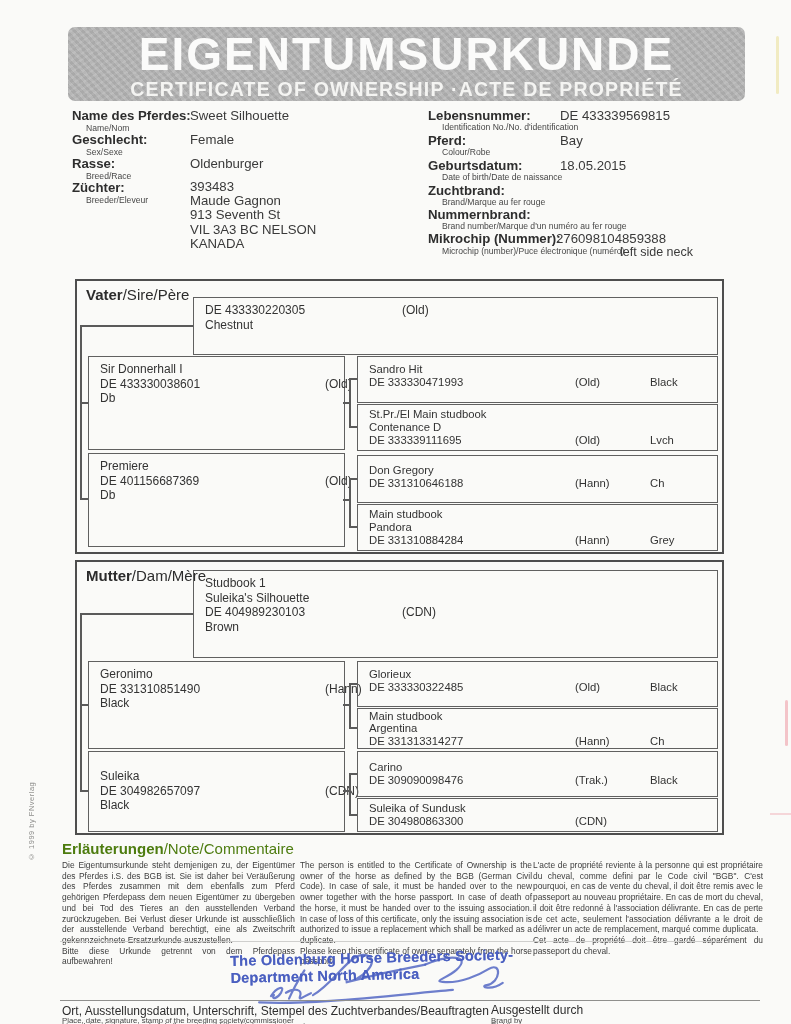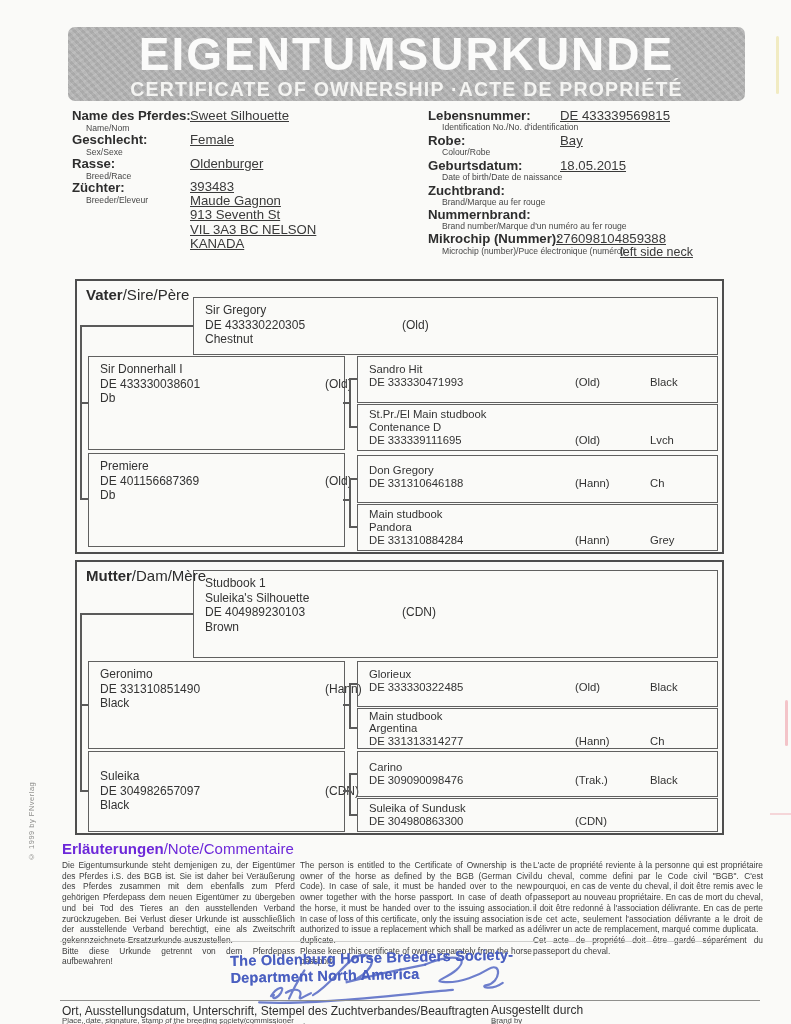--- a/index.html
+++ b/index.html
@@ -12,21 +12,21 @@
           background-image:
             repeating-linear-gradient(47deg, rgba(255,255,255,.07) 0 3px, rgba(0,0,0,.045) 3px 6px),
             repeating-linear-gradient(-33deg, rgba(255,255,255,.05) 0 2px, rgba(110,110,110,.06) 2px 5px);}
   .banner-title{margin-top:4px;text-align:center;font-size:46px;font-weight:bold;color:#fbfbfa;
                 letter-spacing:2px;line-height:1.02;}
   .banner-sub{text-align:center;font-size:19.5px;font-weight:bold;color:#f4f4f2;letter-spacing:1.2px;margin-top:0px;}
 
   
   .lbl{position:absolute;font-weight:bold;font-size:13.2px;color:#2e2e2e;white-space:nowrap;}
   .sub{position:absolute;font-size:8.6px;color:#474747;white-space:nowrap;padding-left:14px;}
-  .val{position:absolute;font-size:13.2px;color:#3a3a3a;white-space:nowrap;text-decoration:underline;}
+  .val{position:absolute;font-size:13.2px;color:#3a3a3a;white-space:nowrap;}
   .val-multi{white-space:pre-line;line-height:14.2px;}
 
   
   .panel{position:absolute;border:2px solid #4e4e4e;}
   .panel-title{position:absolute;font-size:15px;color:#2c2c2c;white-space:nowrap;}
   .pt-b{font-weight:bold;}
   .cell{position:absolute;border:1.5px solid #606060;font-size:12px;color:#333;}
   .cin{padding:5px 0 0 11px;line-height:14.5px;}
   .c-right{font-size:11.3px;}
   .c-right .cin{line-height:13px;padding-top:4px;}
@@ -35,21 +35,21 @@
   .colour{position:absolute;top:0;}
   .c-top .breed{left:197px;}
   .c-left .breed{left:225px;}
   .c-right .breed{left:206px;}
   .c-right .colour{left:281px;}
   .hline,.vline{position:absolute;background:#5a5a5a;}
   .hline{height:1.5px;}
   .vline{width:1.5px;}
 
   
-  .notes-title{position:absolute;left:62px;top:840px;font-size:15px;color:#6d28d9;}
+  .notes-title{position:absolute;left:62px;top:840px;font-size:15px;color:#4d7c0f;}
   .note-col{position:absolute;top:860px;font-size:8.4px;line-height:10.7px;color:#3c3c3c;
             text-align:justify;white-space:pre-line;}
 
   .thin-rule{position:absolute;height:1px;background:#cfcfcd;}
 
   
   .stamp{position:absolute;left:230px;top:953px;transform:rotate(-1.3deg);transform-origin:left top;
          color:#4a5fc0;}
   .stamp-line{font-size:14.5px;font-weight:bold;letter-spacing:.2px;line-height:17px;
               text-shadow:0 0 .6px rgba(74,95,192,.7);}
@@ -98,21 +98,21 @@
   <div class="val val-multi" style="left:190px;top:180px">393483
 Maude Gagnon
 913 Seventh St
 VIL 3A3 BC NELSON
 KANADA</div>
 
   <div class="lbl" style="left:428px;top:108px">Lebensnummer:</div>
   <div class="sub" style="left:428px;top:122px">Identification No./No. d'identification</div>
   <div class="val" style="left:560px;top:108px">DE 433339569815</div>
 
-  <div class="lbl" style="left:428px;top:133px">Robe:</div>
+  <div class="lbl" style="left:428px;top:133px">Pferd:</div>
   <div class="sub" style="left:428px;top:147px">Colour/Robe</div>
   <div class="val" style="left:560px;top:133px">Bay</div>
 
   <div class="lbl" style="left:428px;top:158px">Geburtsdatum:</div>
   <div class="sub" style="left:428px;top:172px">Date of birth/Date de naissance</div>
   <div class="val" style="left:560px;top:158px">18.05.2015</div>
 
   <div class="lbl" style="left:428px;top:183px">Zuchtbrand:</div>
   <div class="sub" style="left:428px;top:197px">Brand/Marque au fer rouge</div>
 
@@ -122,21 +122,20 @@
   <div class="lbl" style="left:428px;top:231px">Mikrochip (Nummer):</div>
   <div class="sub" style="left:428px;top:246px">Microchip (number)/Puce électronique (numéro)</div>
   <div class="val" style="left:556px;top:231px">276098104859388</div>
   <div class="val" style="left:620px;top:245px;font-size:12.5px">left side neck</div>
 
   <div class="panel" style="left:75px;top:279px;width:645px;height:271px"></div>
   <div class="panel-title" style="left:86px;top:286px"><span class="pt-b">Vater</span><span>/Sire/Père</span></div>
 
   <div class="cell c-top" style="left:193px;top:297px;width:523px;height:56px">
     <div class="cin">
-      <div>Sir Gregory</div>
       <div class="rrow"><span>DE 433330220305</span><span class="breed">(Old)</span></div>
       <div>Chestnut</div>
     </div>
   </div>
 
   <div class="cell c-left" style="left:88px;top:356px;width:255px;height:92px">
     <div class="cin">
       <div>Sir Donnerhall I</div>
       <div class="rrow"><span>DE 433330038601</span><span class="breed">(Old)</span></div>
       <div>Db</div>

